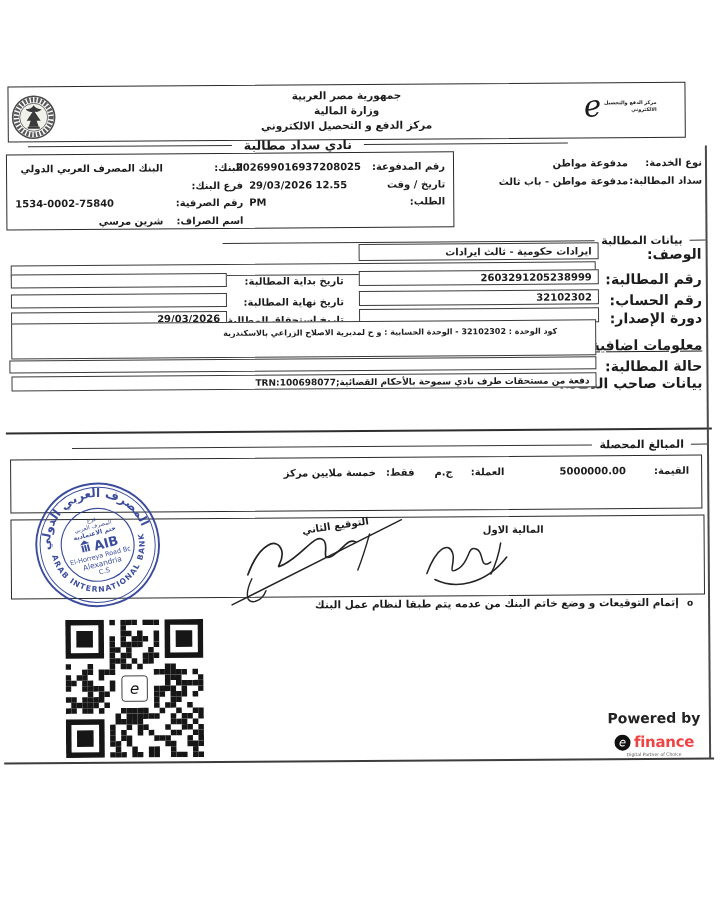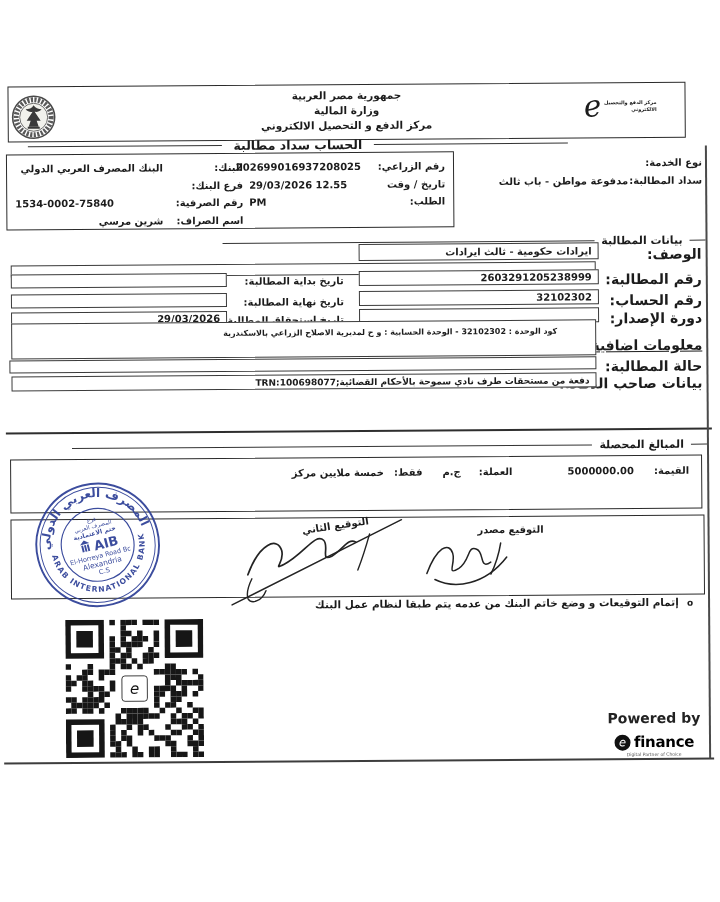--- a/index.html
+++ b/index.html
@@ -44,21 +44,21 @@
   .fbox{position:absolute;border:1px solid #3b3b3b;background:#fff;font-size:10px;font-weight:700;
         display:flex;align-items:center;justify-content:flex-end;padding:0 6px;box-sizing:border-box;}
   .fbox[dir="rtl"]{justify-content:flex-start;}
   .ulbl{text-decoration:underline;}
 
   #divider{position:absolute;left:6px;top:430px;width:706px;height:0;border-top:2.2px solid #2e2e2e;}
   #amounts-sec{top:440px;}
   #amounts-sec .sec-head::after{max-width:520px;}
   #amt-box{position:relative;margin-top:4px;width:692px;height:54px;border:1.5px solid #2b2b2b;box-sizing:border-box;}
   #amt-row{position:absolute;top:9px;right:12px;left:10px;display:flex;direction:rtl;font-size:10px;font-weight:700;align-items:baseline;}
-  #amt-row .m28{margin-right:20px;} #amt-row .m55{margin-right:55px;}
+  #amt-row .m28{margin-right:28px;} #amt-row .m55{margin-right:55px;}
   #amt-row .m20{margin-right:20px;} #amt-row .m18{margin-right:18px;} #amt-row .m10{margin-right:10px;}
 
   
   #sig-box{position:absolute;left:10px;top:517px;width:692px;height:78px;border:1.5px solid #2b2b2b;overflow:visible;}
   .sig-lbl{position:absolute;font-size:10px;font-weight:700;direction:rtl;white-space:nowrap;}
   #sig1-svg{position:absolute;left:405px;top:12px;}
   #sig2-svg{position:absolute;left:208px;top:-6px;}
 
   #note{position:absolute;right:28px;top:598px;direction:rtl;font-size:10.5px;font-weight:700;}
   #note .bullet{margin-left:8px;font-size:9px;}
@@ -66,21 +66,21 @@
   #stamp{position:absolute;left:30px;top:476px;width:134px;height:134px;opacity:.92;}
 
   #qr{position:absolute;left:64px;top:618px;width:138px;height:138px;}
 
   #bottom-rule{position:absolute;left:2px;top:760px;width:710px;height:2px;background:#3d3d3d;}
   #right-rule{position:absolute;left:707px;top:148px;width:1.5px;height:613px;background:#4a4a4a;}
 
   #powered{position:absolute;left:596px;top:712px;width:112px;text-align:center;direction:ltr;}
   #powered .pb{font-size:14px;font-weight:600;color:#222;}
   #powered .brandrow{display:flex;align-items:center;justify-content:center;gap:3px;margin-top:7px;}
-  #powered .brand{font-size:15px;font-weight:700;letter-spacing:-.3px;color:#000000;text-align:center;}
+  #powered .brand{font-size:15px;font-weight:700;letter-spacing:-.3px;color:#ef4444;text-align:center;}
   #powered .tagline{font-size:4.5px;color:#555;margin-top:1px;}
   svg text{font-family:"DejaVu Sans",sans-serif;}
 </style>
 </head>
 <body>
 
 <div id="page">
  <div class="skew">
 
   <div id="header-box">
@@ -102,38 +102,39 @@
       <span class="e">e</span>
       <span class="etext">
         <span>مركز الدفع والتحصيل</span><br>
         <span>الالكتروني</span>
       </span>
     </div>
   </div>
 
   <div id="title-row">
     <span class="tline"></span>
-    <span id="doc-title">الحساب سداد مطالبة</span>
+    <span id="doc-title">نادي سداد مطالبة</span>
     <span class="tline"></span>
   </div>
 
   <div id="svc-col">
     <div class="frow">
       <span class="l">نوع الخدمة:</span>
+      <span class="v">مدفوعة مواطن</span>
     </div>
     <div class="frow">
       <span class="l">سداد المطالبة:</span>
       <span class="v">مدفوعة مواطن - باب ثالث</span>
     </div>
   </div>
 
   <div id="bank-box">
     <div class="mid">
       <div class="frow">
-        <span class="l">رقم الزراعي:</span>
+        <span class="l">رقم المدفوعة:</span>
         <span class="v" dir="ltr">202699016937208025</span>
       </div>
       <div class="frow">
         <span class="l">تاريخ / وقت الطلب:</span>
         <span class="v" dir="ltr">29/03/2026 12.55 PM</span>
       </div>
     </div>
     <div class="bank">
       <div class="frow">
         <span class="l">البنك:</span>
@@ -198,21 +199,21 @@
         <span class="m28" dir="ltr">5000000.00</span>
         <span class="m55">العملة:</span>
         <span class="m18">ج.م</span>
         <span class="m20">فقط:</span>
         <span class="m10">خمسة ملايين مركز</span>
       </div>
     </div>
   </div>
 
   <div id="sig-box">
-    <span class="sig-lbl" style="right:160px;top:7px">التوقيع مصدر</span>
+    <span class="sig-lbl" style="right:160px;top:7px">المالية الاول</span>
     <span class="sig-lbl" style="left:290px;top:2px;transform:rotate(-8deg)">التوقيع الثاني</span>
     <svg id="sig1-svg" width="115" height="62" viewBox="0 0 115 62">
       <g fill="none" stroke="#232323" stroke-width="1.5" stroke-linecap="round">
         <path d="M10 44 C 20 18, 32 12, 36 24 C 39 34, 29 47, 42 39 C 54 31, 50 16, 60 20 C 68 23, 62 41, 74 33"></path>
         <path d="M84 14 C 82 26, 78 37, 74 45"></path>
         <path d="M18 50 C 38 60, 68 56, 90 28"></path>
       </g>
     </svg>
     <svg id="sig2-svg" width="190" height="98" viewBox="0 0 190 98">
       <g fill="none" stroke="#232323" stroke-width="1.4" stroke-linecap="round">

